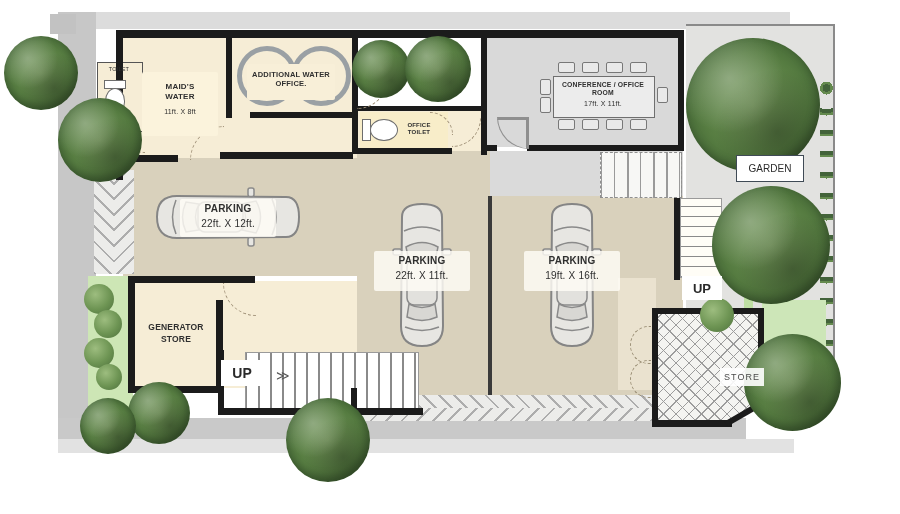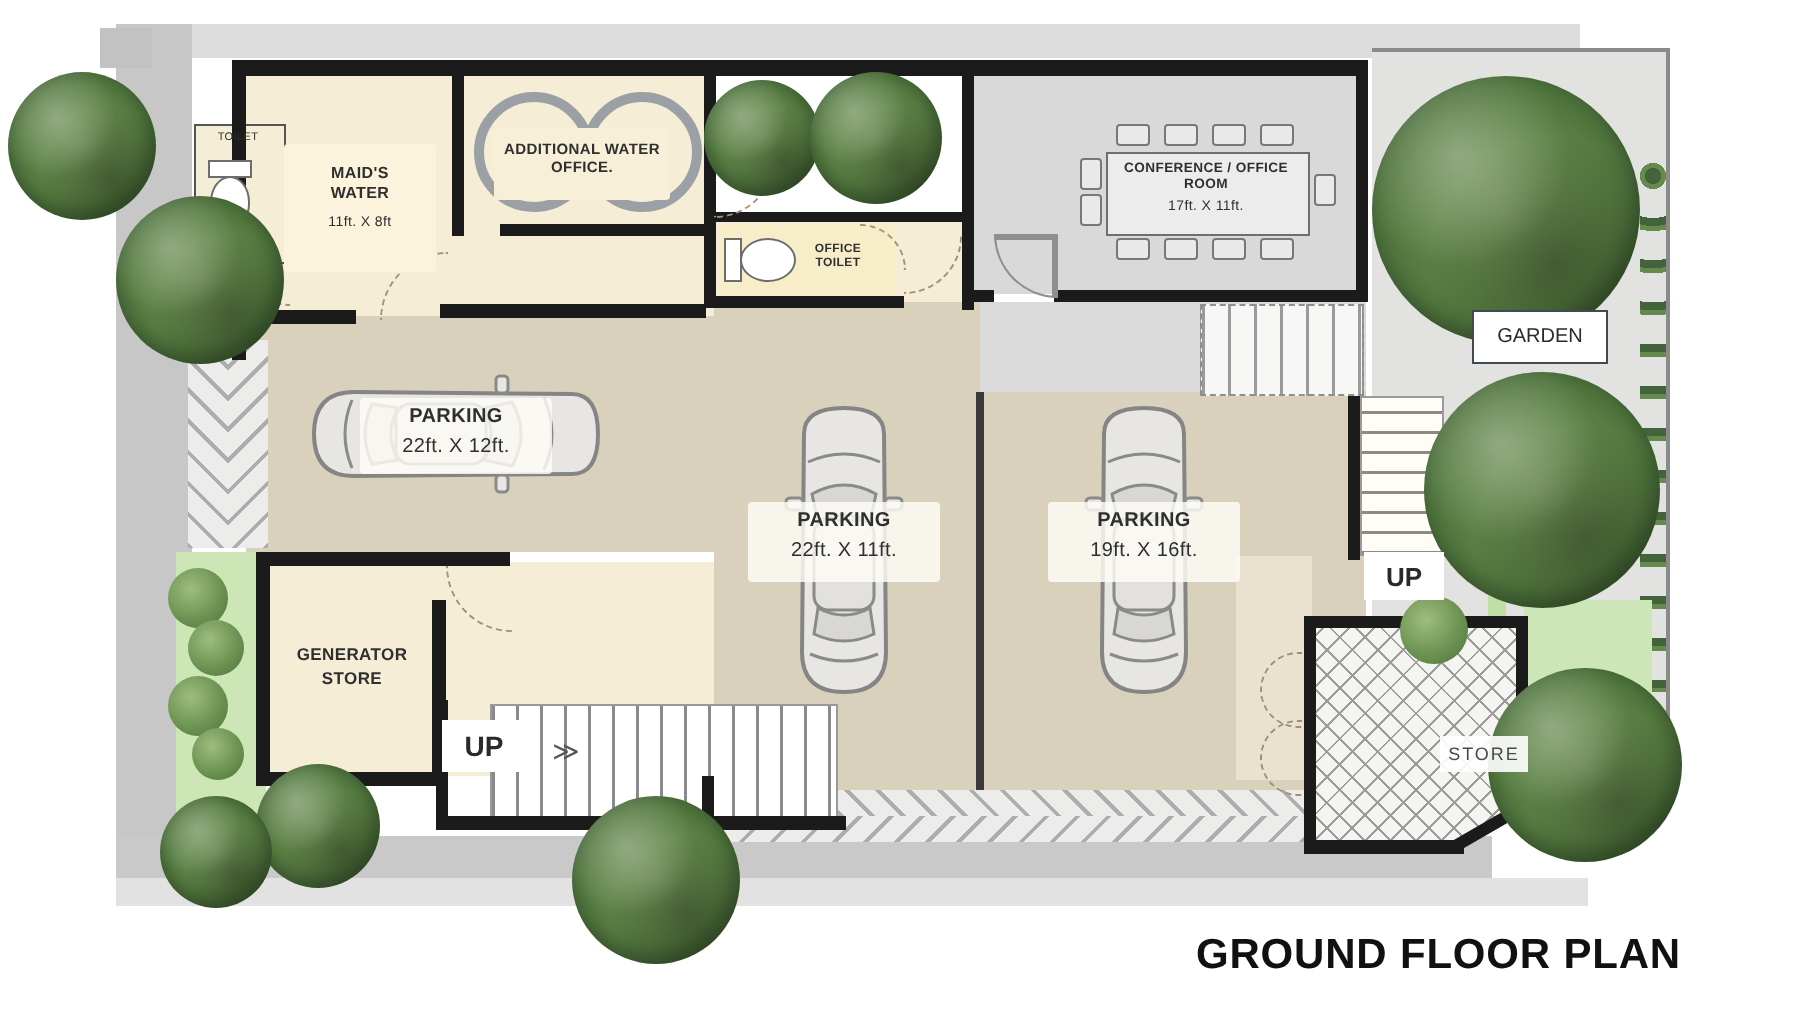--- a/index.html
+++ b/index.html
@@ -244,14 +244,13 @@
   <div class="badge" style="left:221px;top:360px;width:42px;height:26px;">
     <span style="font-size:14px;">UP</span>
   </div>
   <div class="badge" style="left:682px;top:276px;width:40px;height:24px;">
     <span style="font-size:13px;">UP</span>
   </div>
   <div class="badge" style="left:720px;top:368px;width:44px;height:18px;background:rgba(255,255,255,.9);">
     <span style="font-size:9px;font-weight:400;color:#4a4a4a;letter-spacing:1px;">STORE</span>
   </div>
 
-  <div class="title" style="left:598px;top:466px;width:300px;">GROUND FLOOR PLAN</div>
 </div>
 
 </body></html>

